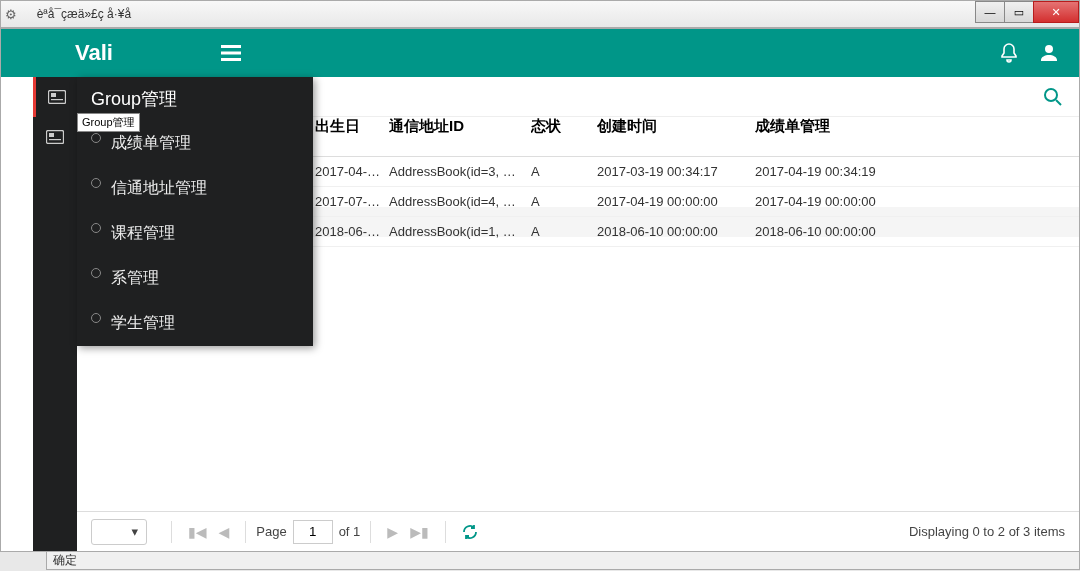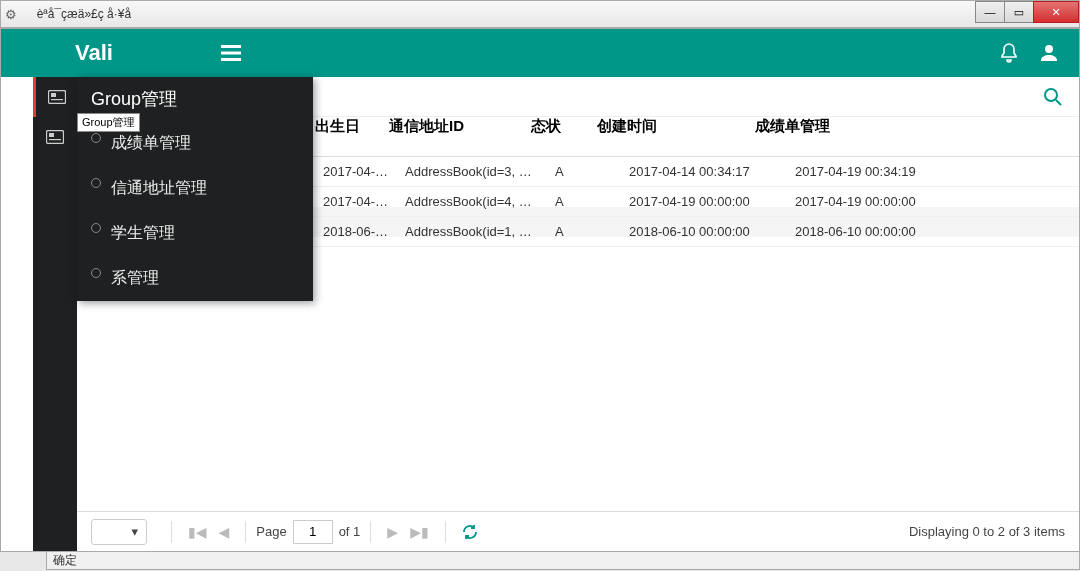--- a/index.html
+++ b/index.html
@@ -29,21 +29,21 @@
 .content-top { height: 40px; display: flex; align-items: center; justify-content: flex-end; padding: 0 16px; background: #fff; border-bottom: 1px solid #eee; }
 .search-ico { color: #009688; cursor: pointer; }
 .table-wrap { flex: 1; overflow: hidden; background: #fff; }
 .table-head { display: flex; height: 40px; align-items: flex-start; border-bottom: 1px solid #ddd; font-weight: 700; font-size: 15px; }
 .col-birth { width: 76px; padding-left: 2px; }
 .col-addr { width: 142px; }
 .col-status { width: 66px; }
 .col-created { width: 158px; }
 .col-updated { width: 158px; }
 .col-lead { width: 236px; }
-.table-row { display: flex; height: 30px; align-items: center; font-size: 13px; color: #333; border-bottom: 1px solid #f0f0f0; gap: 8px; }
+.table-row { display: flex; height: 30px; align-items: center; font-size: 13px; color: #333; border-bottom: 1px solid #f0f0f0; }
 .cell { overflow: hidden; white-space: nowrap; text-overflow: ellipsis; padding-right: 8px; }
 .stripe { position: absolute; left: 0; right: 0; height: 30px; background: #f5f5f5; }
 .pager { height: 40px; border-top: 1px solid #ddd; display: flex; align-items: center; padding: 0 14px; background: #fff; font-size: 13px; color: #444; }
 .pager .sel { width: 56px; height: 26px; border: 1px solid #ccc; border-radius: 3px; display: flex; align-items: center; justify-content: flex-end; padding-right: 8px; margin-right: 14px; cursor: pointer; }
 .pager .sep { width: 1px; height: 22px; background: #ddd; margin: 0 10px; }
 .pager .nav { color: #bbb; padding: 0 6px; cursor: pointer; font-size: 14px; }
 .pager .pg-input { width: 40px; height: 24px; border: 1px solid #ccc; text-align: center; margin: 0 6px; }
 .pager .refresh { color: #009688; cursor: pointer; padding: 0 6px; }
 .pager-spacer { flex: 1; }
 .status-bar { height: 18px; background: #f0f0f0; border: 1px solid #aaa; border-top: none; font-size: 12px; color: #333; padding-left: 6px; display: flex; align-items: center; margin-left: 46px; }
@@ -108,25 +108,29 @@
         <div class="flyout-item">
             <span class="ring"></span>
             <span>成绩单管理</span>
           </div>
         <div class="flyout-item">
             <span class="ring"></span>
             <span>信通地址管理</span>
           </div>
         <div class="flyout-item">
             <span class="ring"></span>
+            <span>课程管理</span>
+          </div>
+        <div class="flyout-item">
+            <span class="ring"></span>
+            <span>系管理</span>
+          </div>
+        <div class="flyout-item">
+            <span class="ring"></span>
             <span>学生管理</span>
-          </div>
-        <div class="flyout-item">
-            <span class="ring"></span>
-            <span>系管理</span>
           </div>
       </div>
     </div>
 
     <div class="content">
       <div class="content-top">
         <span class="search-ico">
           <svg width="20" height="20" viewBox="0 0 20 20">
               <circle cx="8" cy="8" r="6" fill="none" stroke="#009688" stroke-width="2"></circle>
               <path d="M13 13l5 5" stroke="#009688" stroke-width="2"></path>
@@ -144,26 +148,26 @@
           <div class="cell col-addr">通信地址ID</div>
           <div class="cell col-status">态状</div>
           <div class="cell col-created">创建时间</div>
           <div class="cell col-updated">成绩单管理</div>
         </div>
         <div class="table-row">
           <div class="col-lead"></div>
           <div class="cell col-birth">2017-04-1...</div>
           <div class="cell col-addr">AddressBook(id=3, mo...</div>
           <div class="cell col-status">A</div>
-          <div class="cell col-created">2017-04-14 00:34:17</div>
+          <div class="cell col-created">2017-03-19 00:34:17</div>
           <div class="cell col-updated">2017-04-19 00:34:19</div>
         </div>
         <div class="table-row">
           <div class="col-lead"></div>
-          <div class="cell col-birth">2017-04-7...</div>
+          <div class="cell col-birth">2017-07-0...</div>
           <div class="cell col-addr">AddressBook(id=4, mo...</div>
           <div class="cell col-status">A</div>
           <div class="cell col-created">2017-04-19 00:00:00</div>
           <div class="cell col-updated">2017-04-19 00:00:00</div>
         </div>
         <div class="table-row">
           <div class="col-lead"></div>
           <div class="cell col-birth">2018-06-0...</div>
           <div class="cell col-addr">AddressBook(id=1, mo...</div>
           <div class="cell col-status">A</div>

